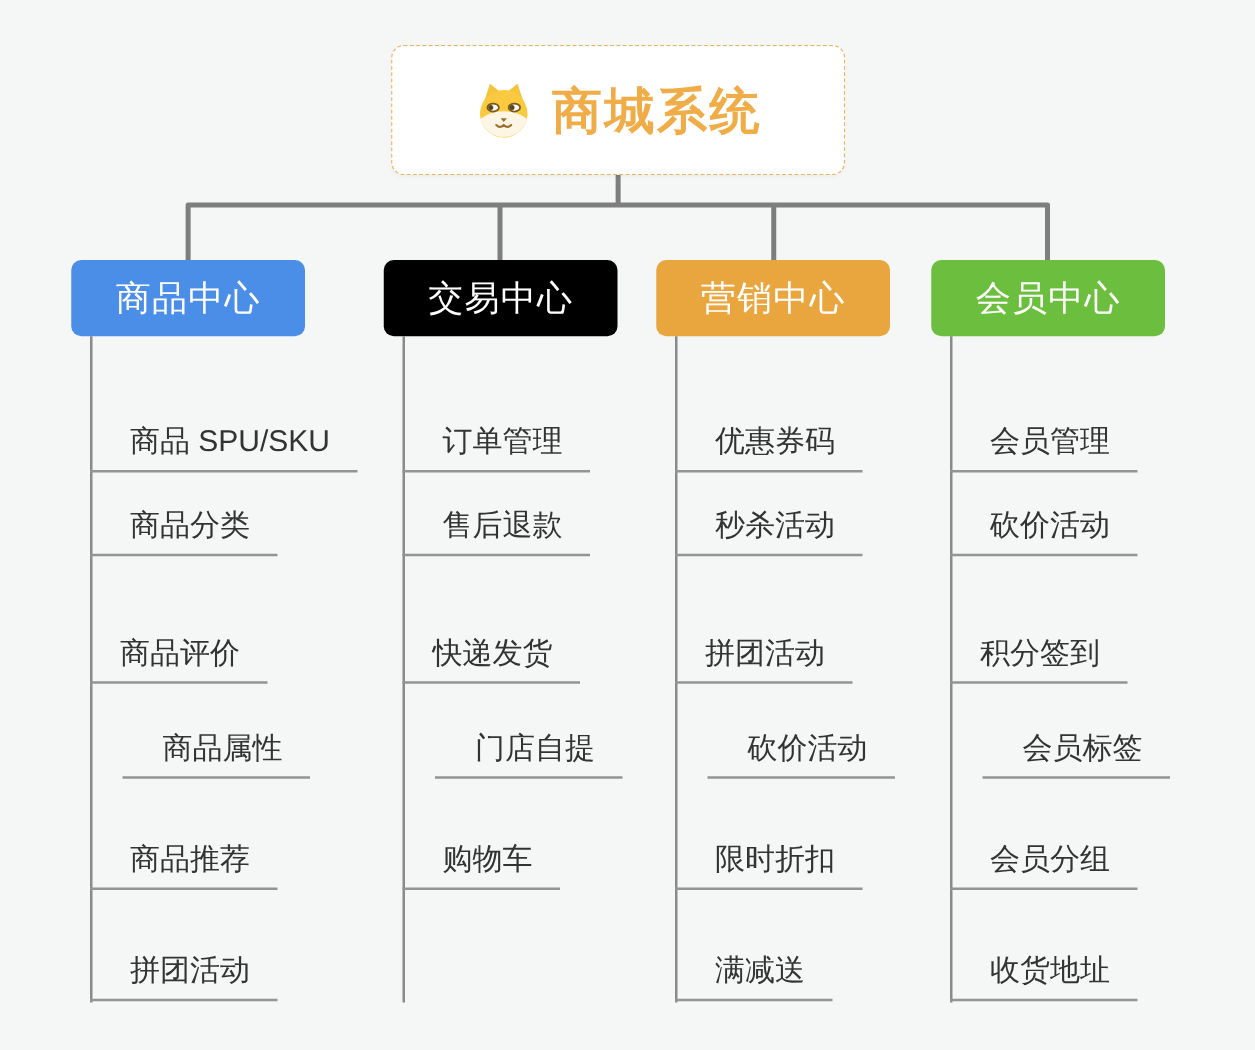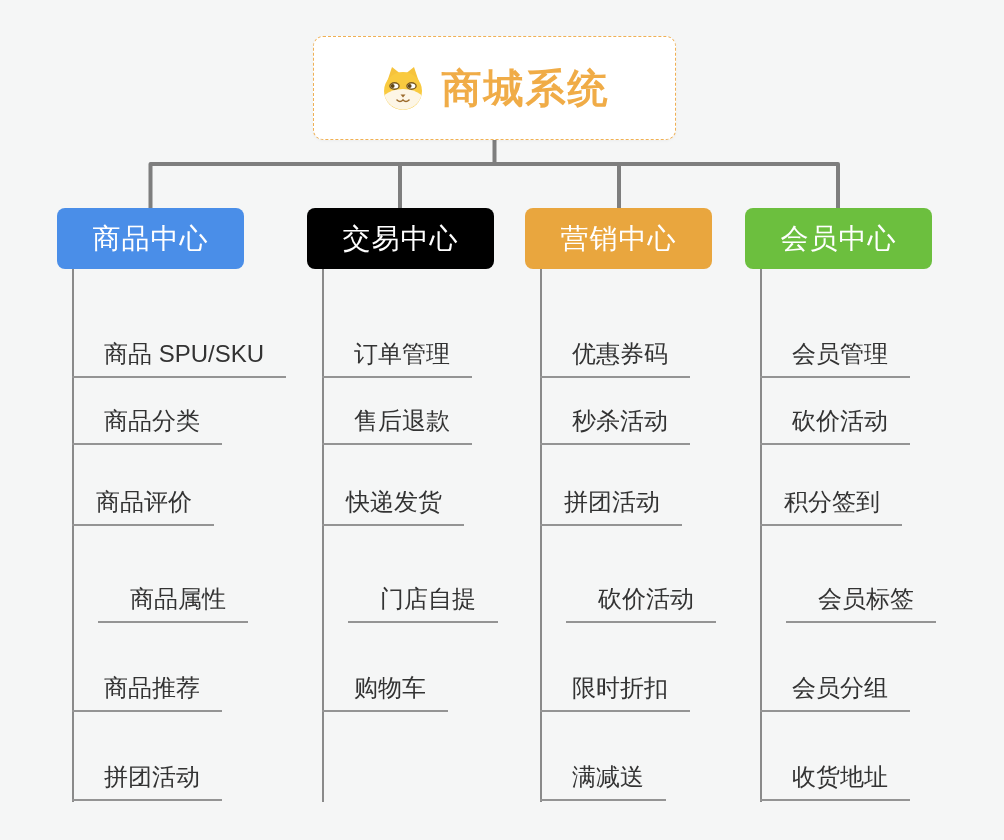--- a/index.html
+++ b/index.html
@@ -86,21 +86,21 @@
     padding: 0 22px 8px 32px;
     border-bottom: 2px solid var(--underline);
     font-size: 24px;
     line-height: 28px;
     color: var(--leaf-text);
     white-space: nowrap;
     width: max-content;
   }
   .leaf.l0 { top: 110px; margin-top: 22px; }
   .leaf.l1 { top: 199px; }
-  .leaf.l2 { top: 280px; padding-left: 24px; }
+  .leaf.l2 { top: 301px; padding-left: 24px; }
   .leaf.l3 { top: 377px; margin-left: 26px; }
   .leaf.l4 { top: 466px; }
   .leaf.l5 { top: 555px; }
 </style>
 </head>
 <body>
 
 <div class="canvas">
 
   <svg class="connectors" viewBox="0 0 1004 840">

